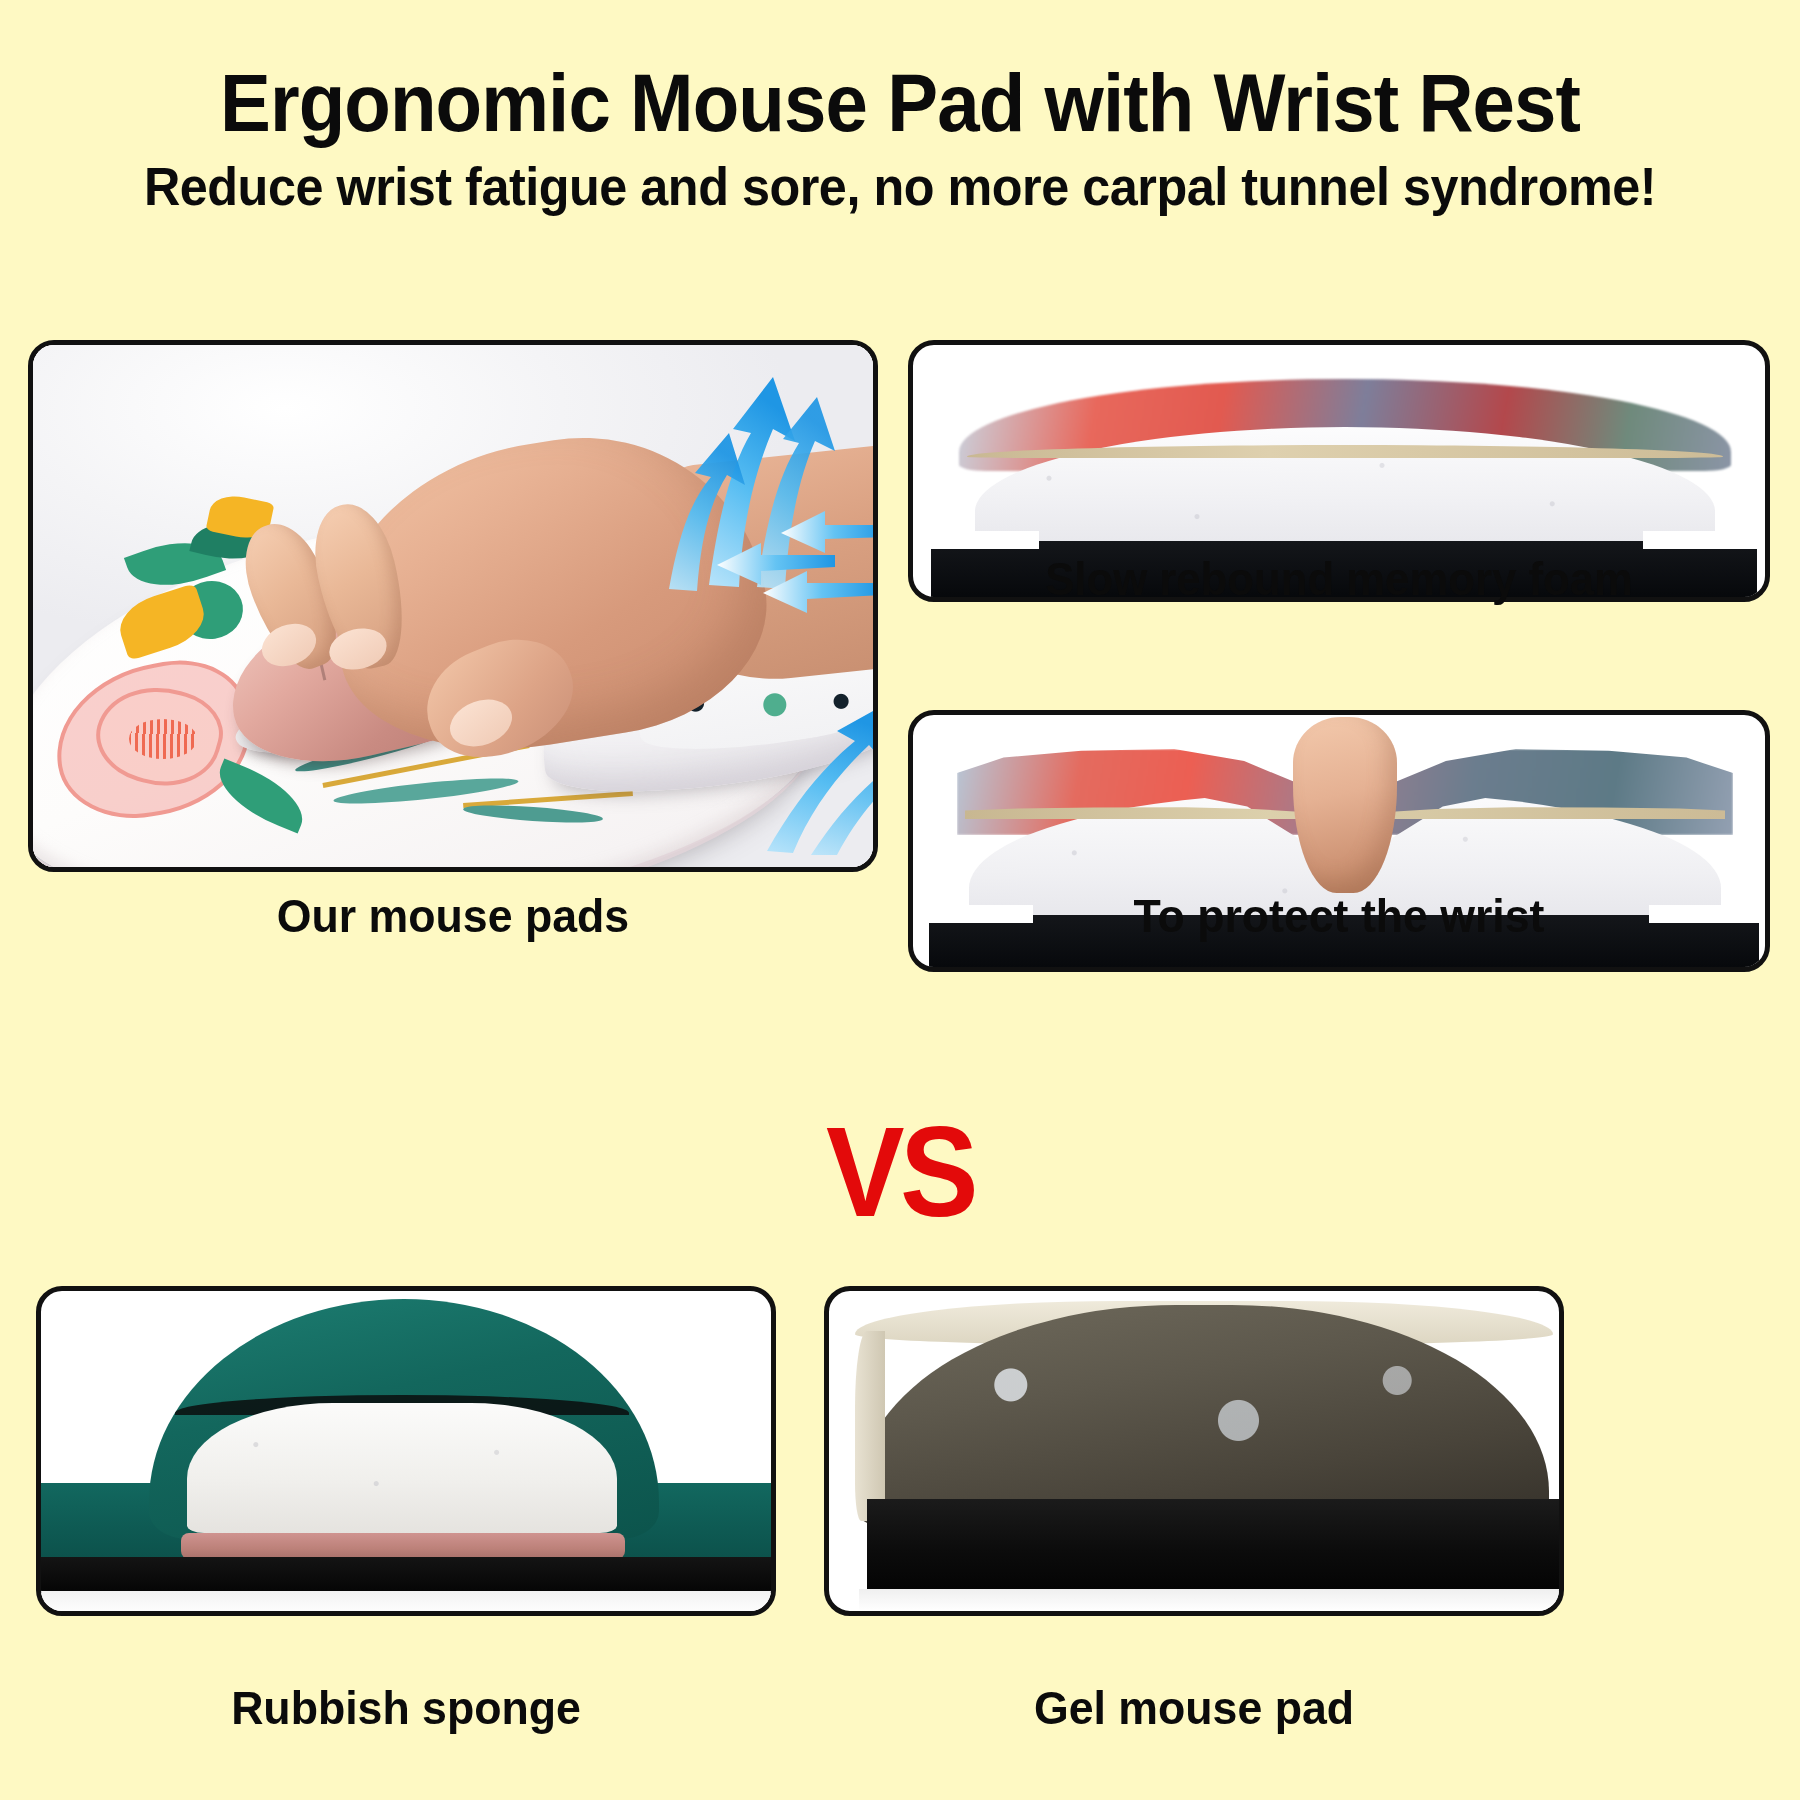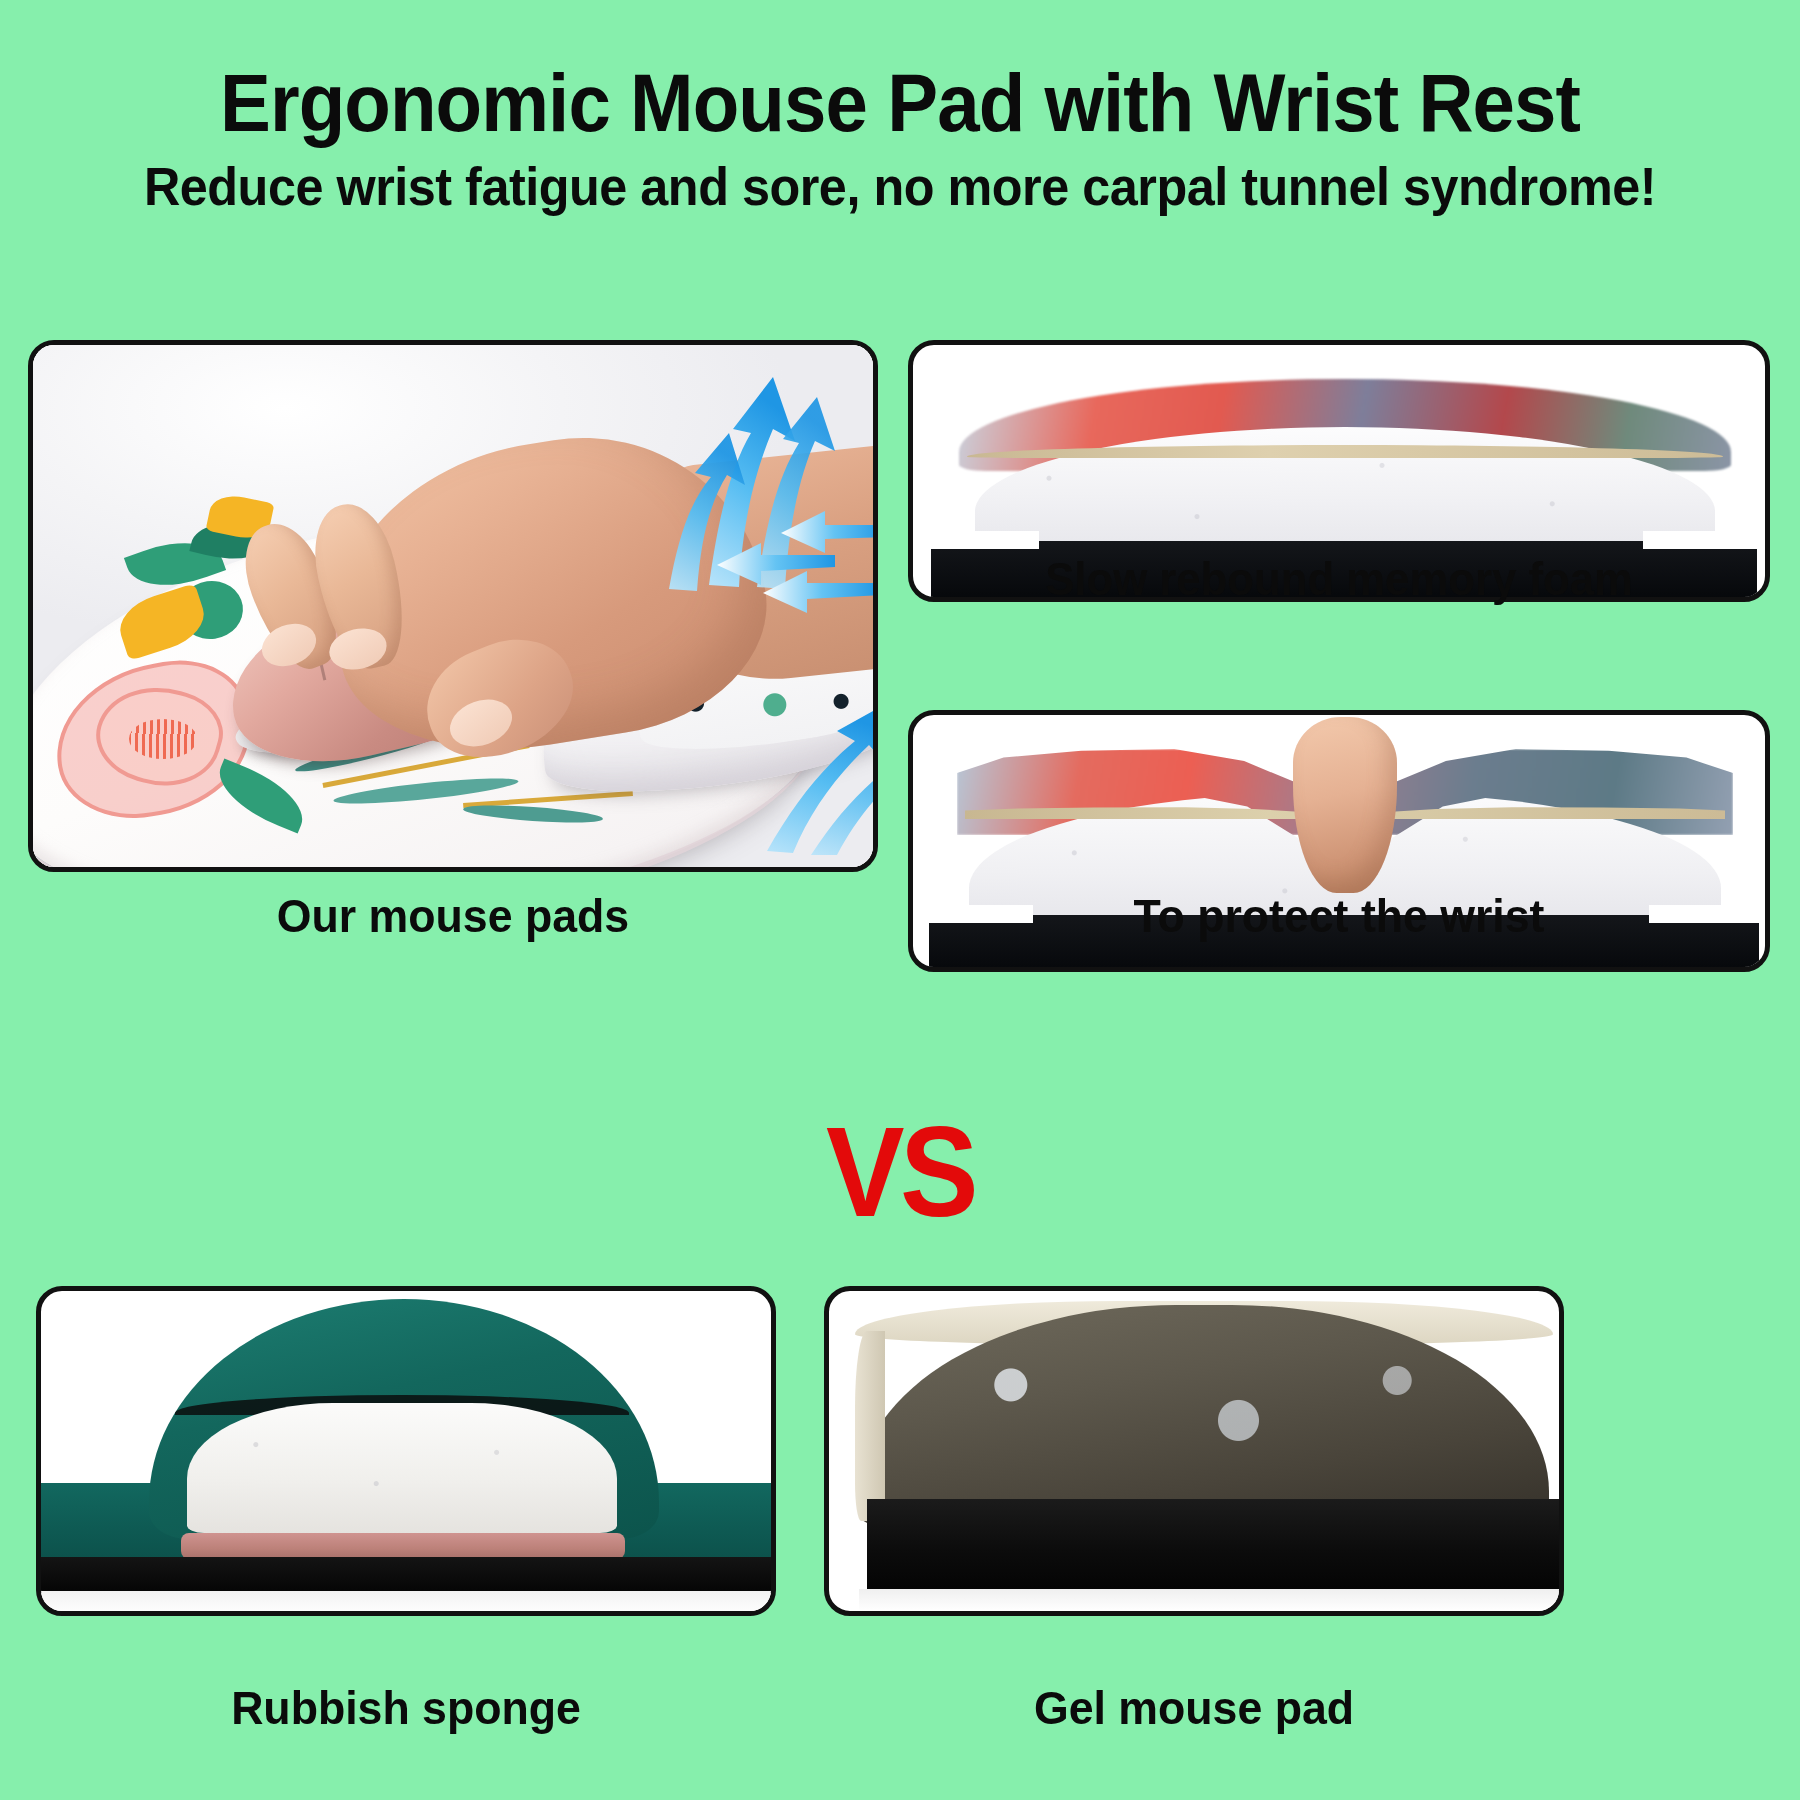--- a/index.html
+++ b/index.html
@@ -1,18 +1,18 @@
 <!DOCTYPE html>
 <html><head>
 <meta charset="utf-8">
 <style>
   * { margin:0; padding:0; box-sizing:border-box; }
   html,body { width:1800px; height:1800px; background:#fff;
     font-family:"Liberation Sans", sans-serif; overflow:hidden; }
-  #stage { position:relative; width:1800px; height:1800px; background:#86efac; }
+  #stage { position:relative; width:1800px; height:1800px; background:#fef9c3; }
 
   
   .title {
     position:absolute; left:0; width:1800px; top:62px;
     text-align:center; font-weight:700; font-size:82px; line-height:1.0;
     letter-spacing:-1px; color:#0b0b0b;
     transform:scaleX(0.93); transform-origin:center top;
     white-space:nowrap;
   }
   .subtitle {

